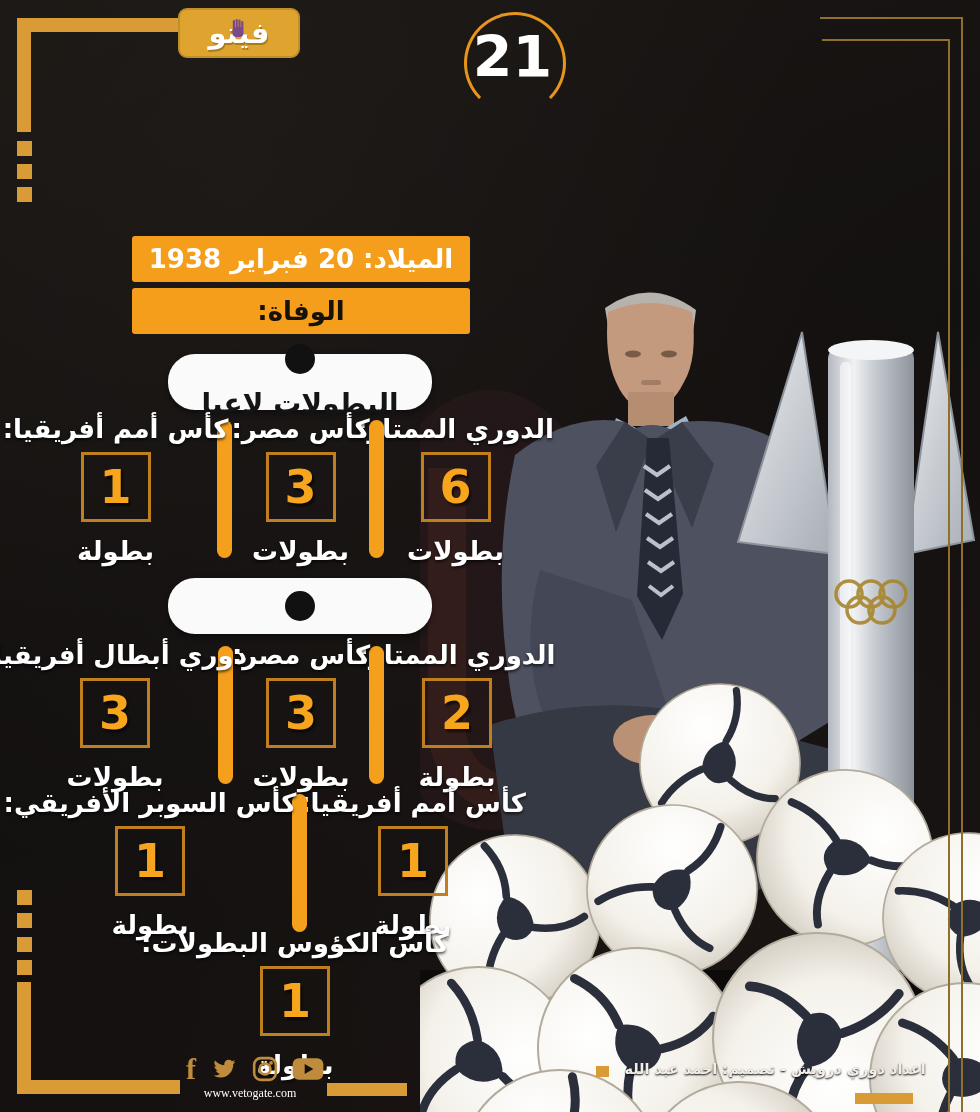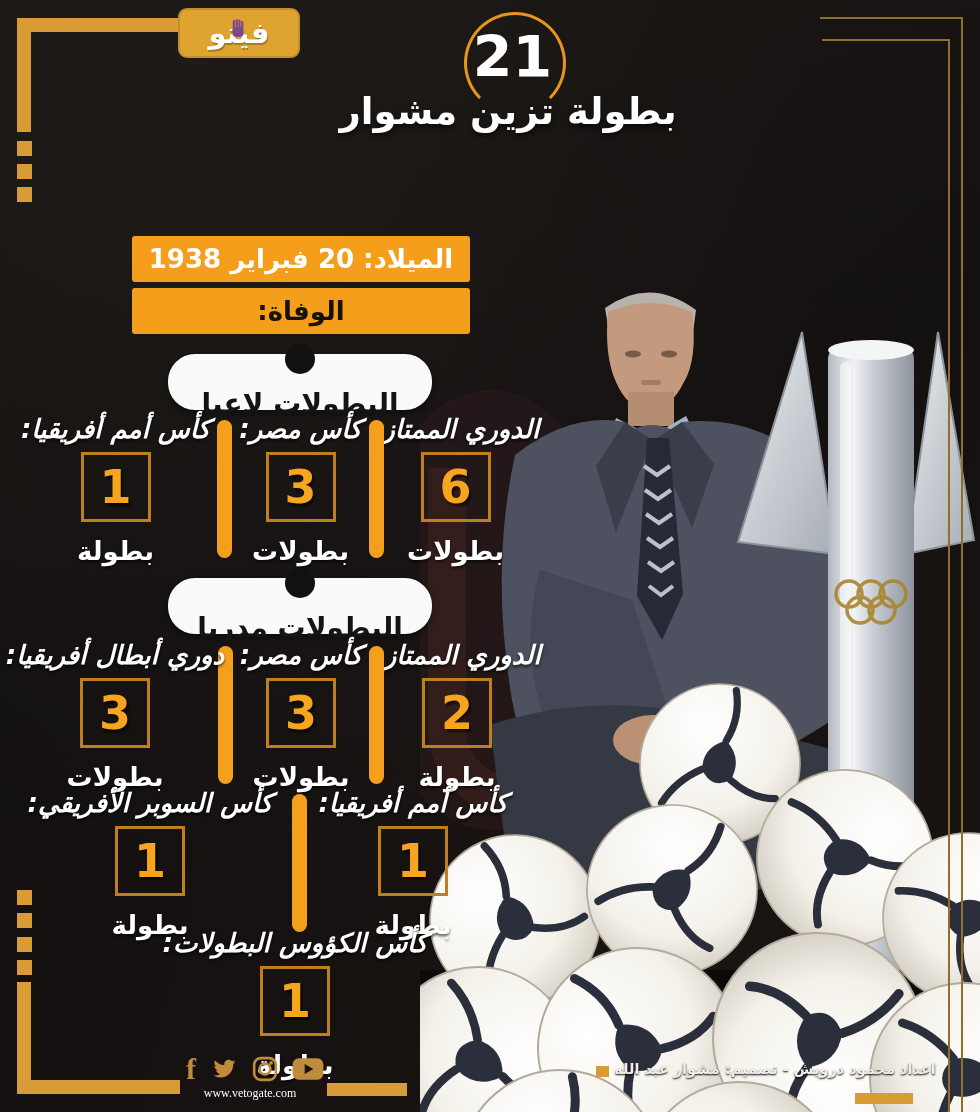--- a/index.html
+++ b/index.html
@@ -37,21 +37,21 @@
   .bar2{top:288px;color:#161208;}
   
   .pill{left:168px;width:264px;height:56px;background:#fafafa;border-radius:27px;display:flex;align-items:center;
         justify-content:center;gap:13px;color:#141414;font-weight:bold;font-size:28px;z-index:5;
         box-shadow:0 3px 6px rgba(0,0,0,.45);flex-direction:column;}
   .pill .dot{width:30px;height:30px;border-radius:50%;background:#111;flex:0 0 auto;}
   .p1{top:354px;} .p2{top:578px;}
   
   .stat-row{display:flex;justify-content:space-between;align-items:flex-start;z-index:5;}
   .stat{display:flex;flex-direction:column;align-items:center;}
-  .stat-label{font-size:26px;font-weight:bold;color:#fff;white-space:nowrap;text-shadow:0 2px 3px rgba(0,0,0,.65);font-style:italic;}
+  .stat-label{font-size:26px;font-weight:bold;color:#fff;white-space:nowrap;text-shadow:0 2px 3px rgba(0,0,0,.65);}
   .stat-box{width:64px;height:64px;border:3px solid #C07F1E;display:flex;align-items:center;justify-content:center;
             margin-top:8px;}
   .stat-num{font-size:46px;font-weight:bold;color:#F7A51D;line-height:1;direction:ltr;
             text-shadow:2px 3px 2px rgba(0,0,0,.55);}
   .stat-unit{font-size:26px;font-weight:bold;color:#fff;margin-top:14px;text-shadow:0 2px 3px rgba(0,0,0,.65);}
   .sep{width:15px;height:138px;border-radius:8px;background:#F5A01D;margin-top:6px;flex:0 0 auto;}
   .row-p{left:18px;top:414px;width:505px;}
   .row-c1{left:15px;top:640px;width:512px;}
   .row-c2{left:25px;top:788px;width:478px;}
   .row-c3{left:145px;top:928px;width:300px;justify-content:center;}
@@ -102,21 +102,20 @@
       <rect x="2.5" y="8" width="11" height="10" rx="4" fill="#7a4a8c"></rect>
       <rect x="2.8" y="1" width="2.2" height="9" rx="1.1" fill="#7a4a8c"></rect>
       <rect x="5.6" y="0" width="2.2" height="10" rx="1.1" fill="#7a4a8c"></rect>
       <rect x="8.4" y="0.5" width="2.2" height="10" rx="1.1" fill="#7a4a8c"></rect>
       <rect x="11.2" y="2" width="2.2" height="9" rx="1.1" fill="#7a4a8c"></rect>
     </svg>
   </div>
 
   <div class="abs count-arc"></div>
   <div class="abs count">21</div>
-  <div class="abs title t1">بطولة تزين مشوار</div>
 
   <div class="abs bar bar1">
     <span>الميلاد:</span>
     <span>20 فبراير 1938</span>
   </div>
   <div class="abs bar bar2">
     <span>الوفاة:</span>
   </div>
 
   <div class="abs pill p1">
@@ -144,21 +143,20 @@
       <div class="stat-label">كأس أمم أفريقيا:</div>
       <div class="stat-box">
           <span class="stat-num">1</span>
         </div>
       <div class="stat-unit">بطولة</div>
     </div>
   </div>
 
   <div class="abs pill p2">
     <span class="dot"></span>
-    <span>البطولات مدربا</span>
   </div>
   <div class="abs stat-row row-c1">
     <div class="stat w140">
       <div class="stat-label">الدوري الممتاز:</div>
       <div class="stat-box">
           <span class="stat-num">2</span>
         </div>
       <div class="stat-unit">بطولة</div>
     </div>
     <div class="sep"></div>
@@ -316,15 +314,15 @@
       <rect x="2" y="2" width="20" height="20" rx="6" fill="none" stroke="#BE8C3C" stroke-width="2.4"></rect>
       <circle cx="12" cy="12" r="5" fill="none" stroke="#BE8C3C" stroke-width="2.4"></circle>
       <circle cx="17.6" cy="6.4" r="1.7" fill="#BE8C3C"></circle>
     </svg>
     <svg width="32" height="24" viewBox="0 0 24 18">
       <rect x="0.5" y="1" width="23" height="16" rx="4.5" fill="#BE8C3C"></rect>
       <path d="M9.5 5.2 L16 9 L9.5 12.8 Z" fill="#14100c"></path>
     </svg>
   </div>
   <div class="abs url">www.vetogate.com</div>
-  <div class="abs credits">اعداد محمود درويش - تصميم: مشوار عبد الله</div>
+  <div class="abs credits">اعداد دوري درويش - تصميم: احمد عبد الله</div>
 
 </div>
 
 </body></html>

